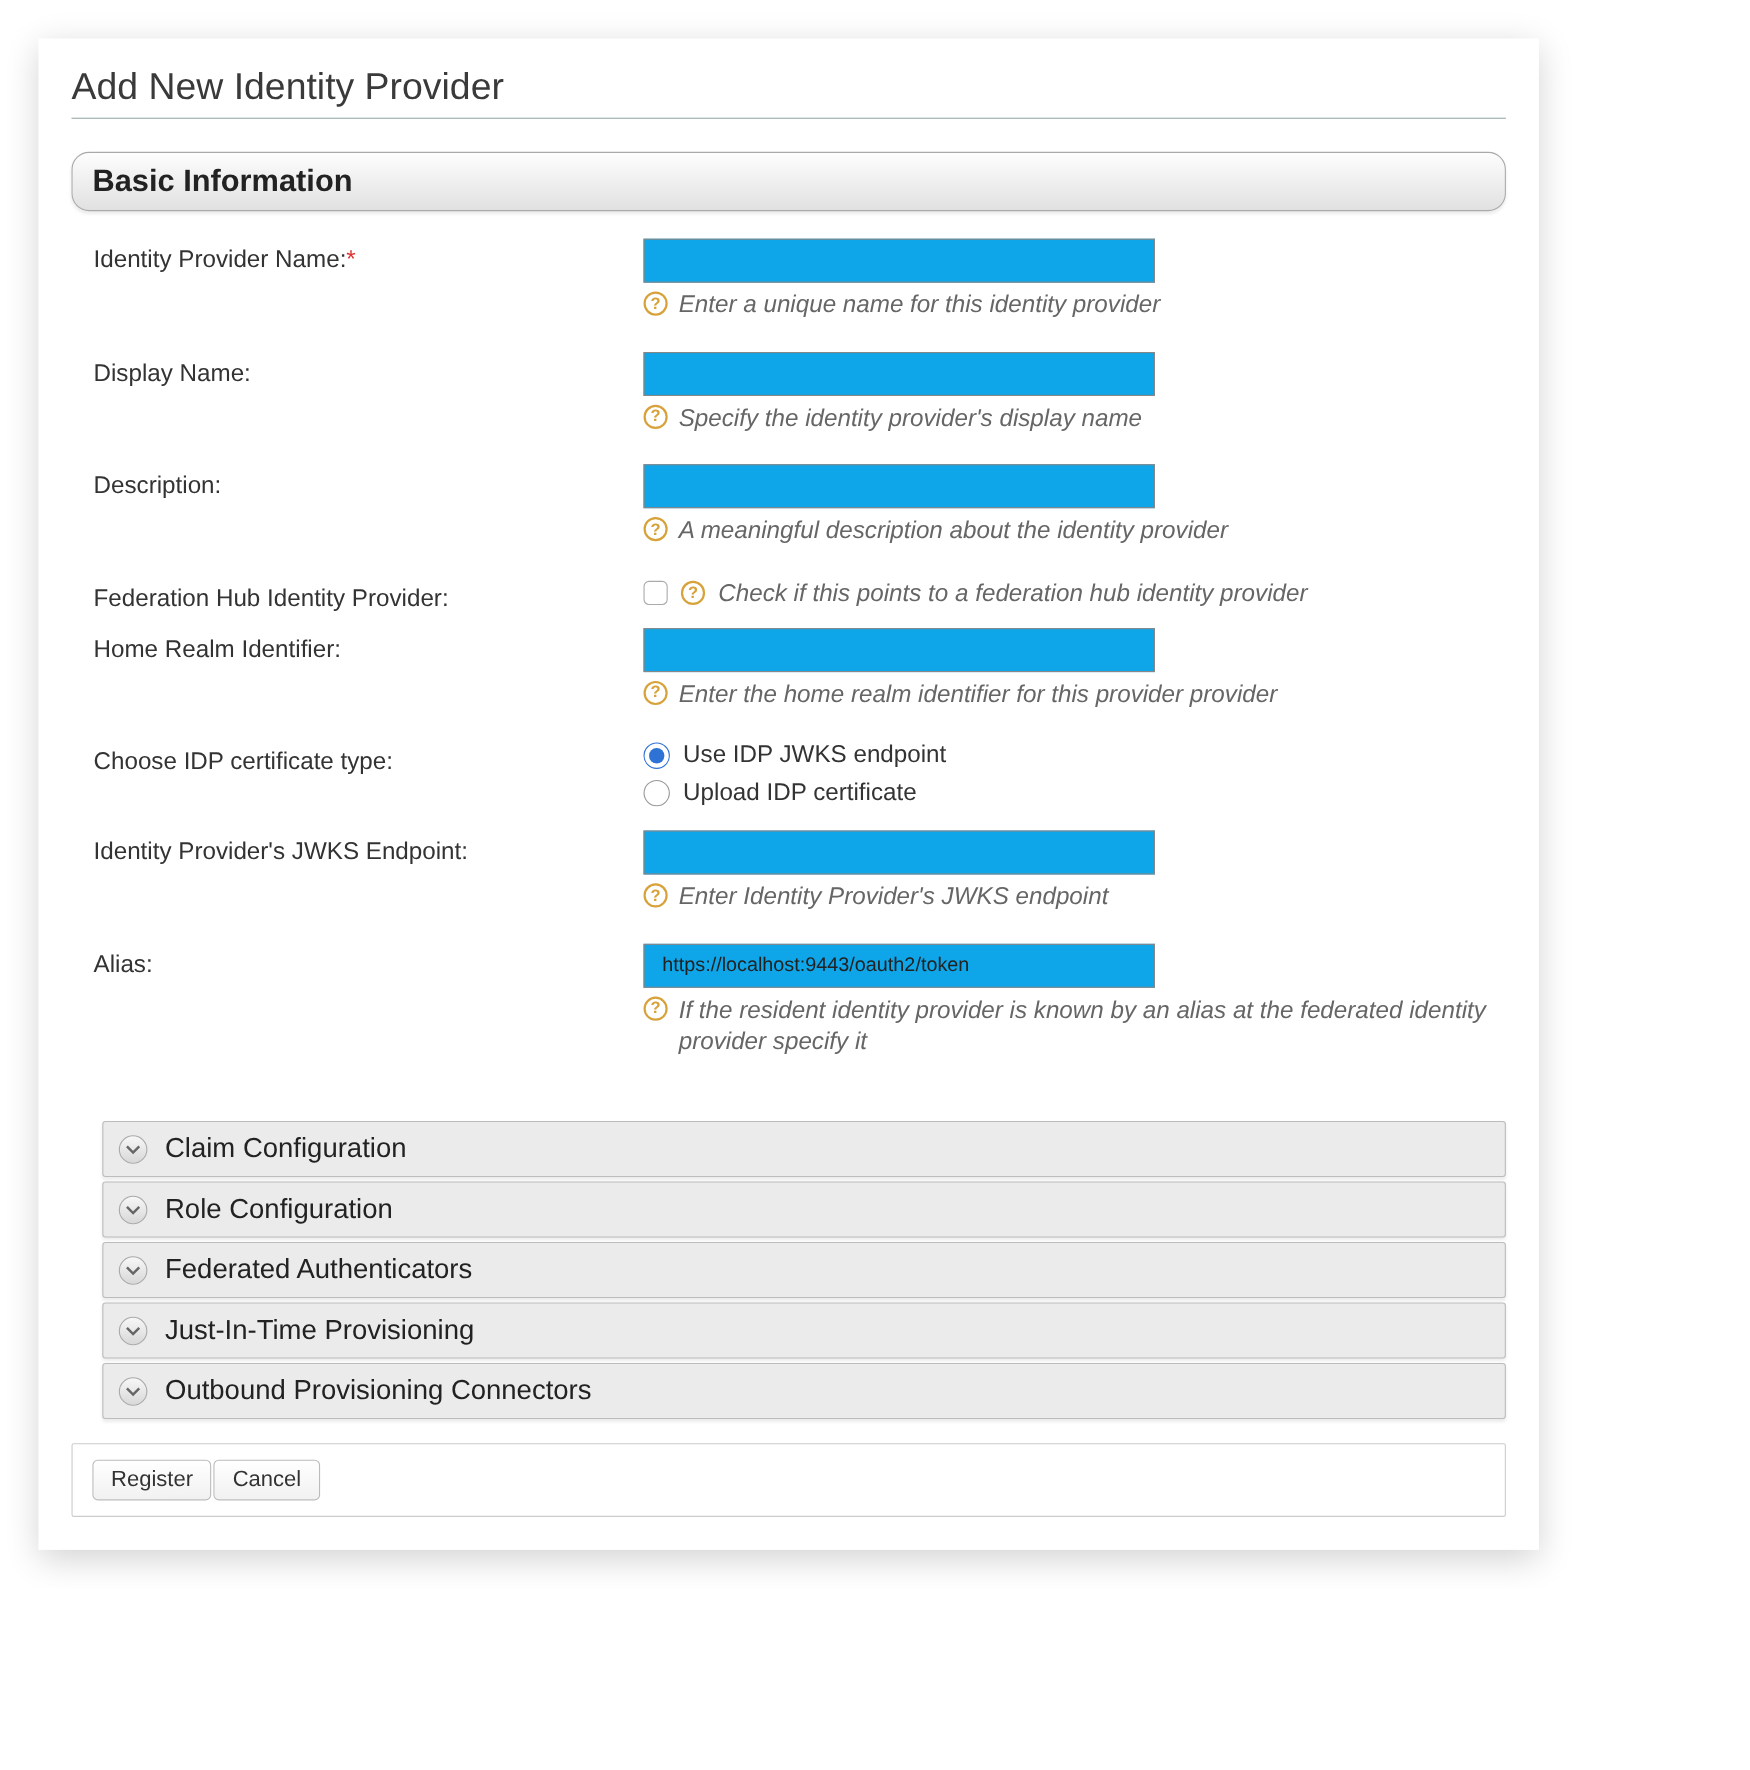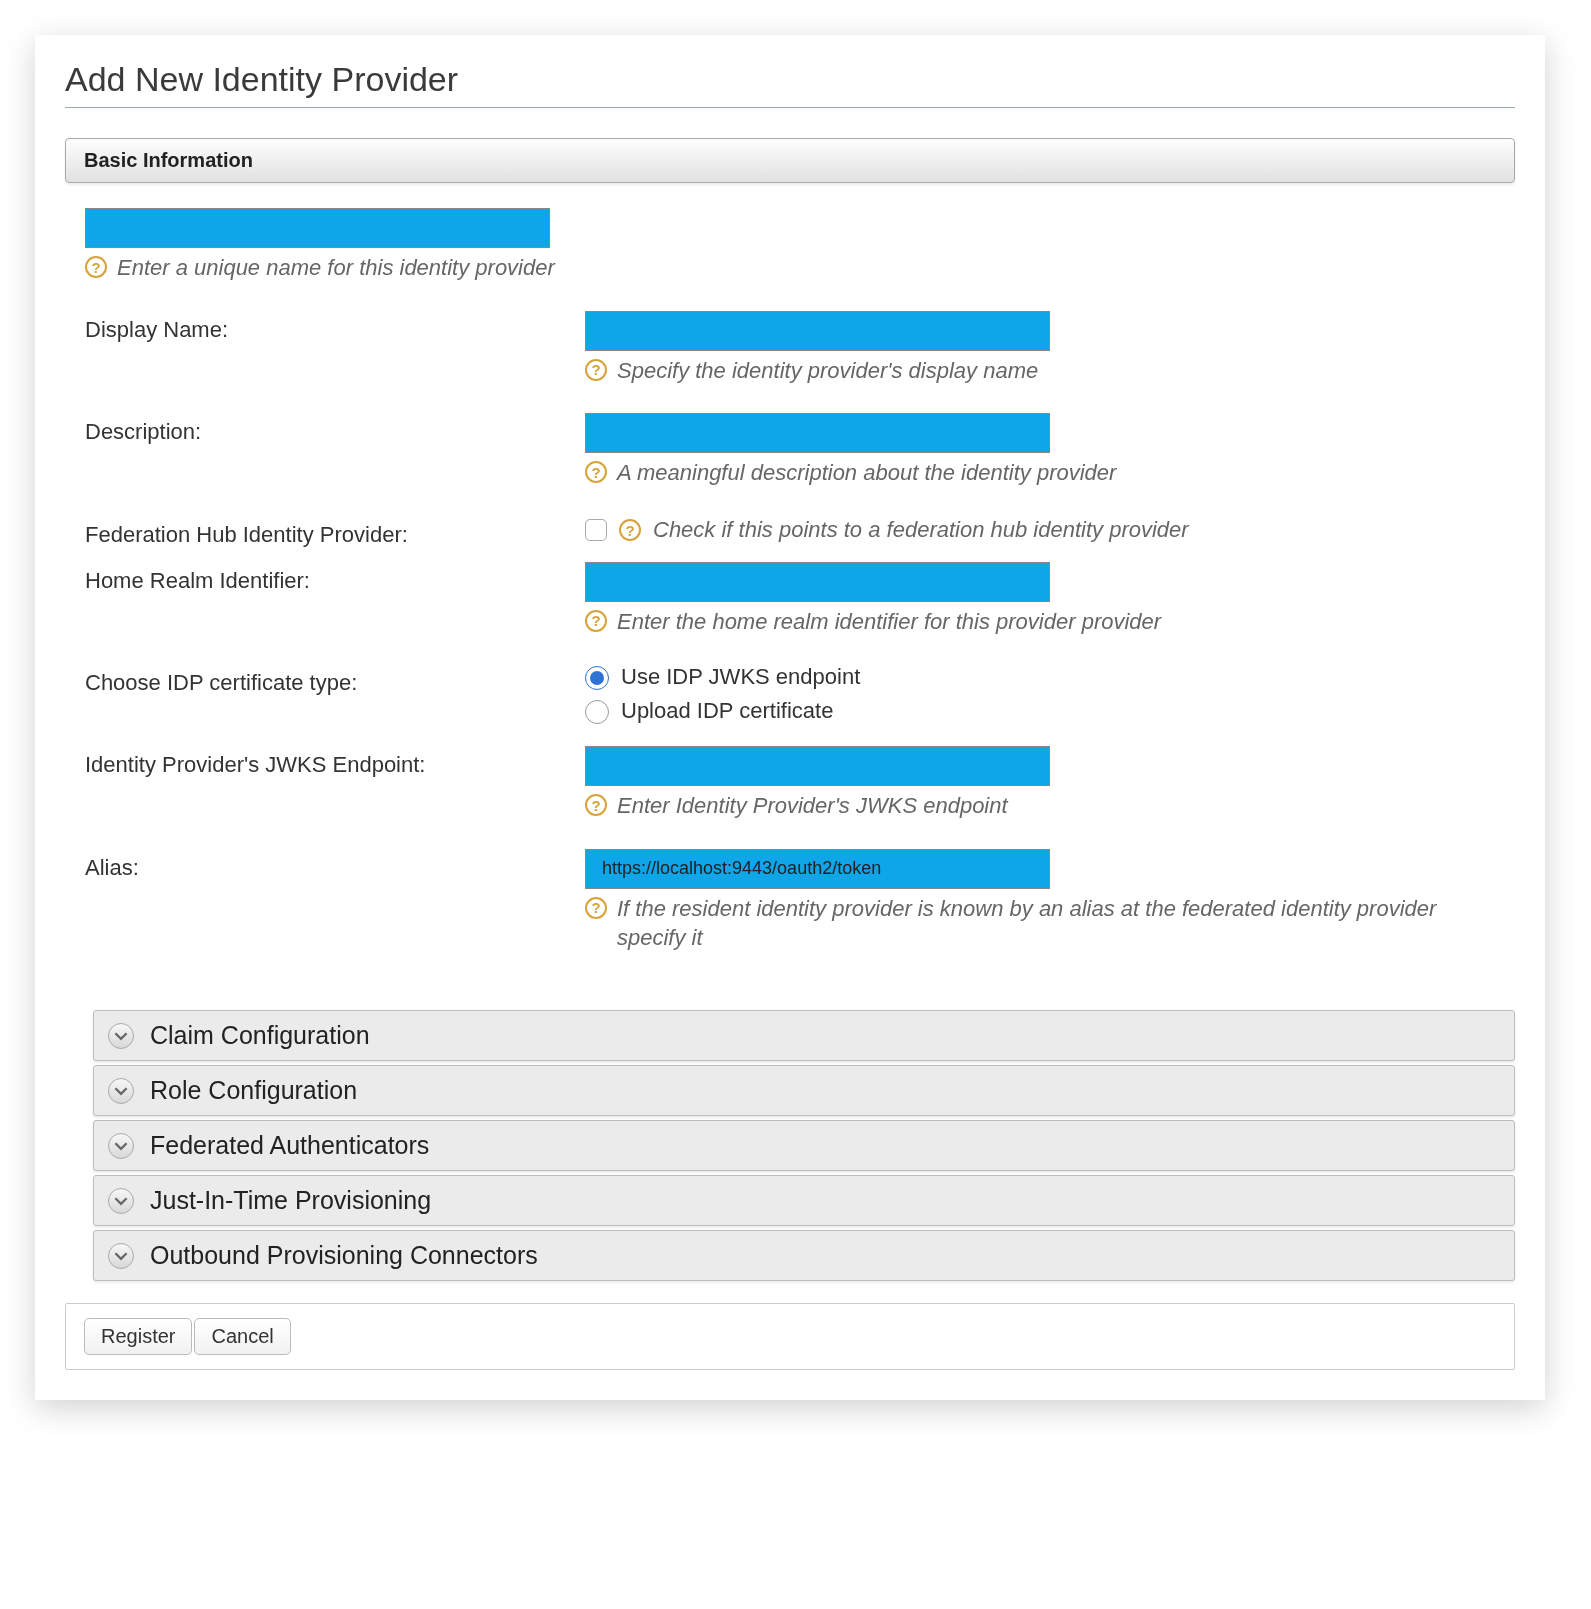--- a/index.html
+++ b/index.html
@@ -4,39 +4,39 @@
 <style>
   * { box-sizing: border-box; margin: 0; padding: 0; }
   body {
     font-family: "Helvetica Neue", Helvetica, Arial, sans-serif;
     background: #fff;
     padding: 35px;
     color: #333;
     font-size: 21px;
   }
   .page {
-    width: 1510px;
+    width: 1364px;
     background: #fff;
     box-shadow: 0 8px 30px rgba(0,0,0,0.18);
     padding: 25px 30px 30px 30px;
   }
   h1.page-title {
     font-size: 34px;
     font-weight: 400;
     color: #3a3a3a;
     border-bottom: 1px solid #9aa;
     padding-bottom: 8px;
     margin-bottom: 30px;
   }
   .section-header {
     background: linear-gradient(#fdfdfd, #e1e1e1);
     border: 1px solid #a9a9a9;
-    border-radius: 4px;
+    border-radius: 16px;
     padding: 10px 18px;
-    font-size: 20px;
+    font-size: 28px;
     font-weight: 600;
     color: #222;
     margin:0 0 25px 0;
     box-shadow: 0 2px 3px rgba(0,0,0,0.08);
   }
   .form-area { padding: 0 10px 20px 20px; }
   .form-row {
     display: flex;
     align-items: flex-start;
     margin-bottom: 28px;
@@ -174,20 +174,23 @@
 
 <div class="page">
 
   <h1 class="page-title">Add New Identity Provider</h1>
 
   <div class="section-header">Basic Information</div>
 
   <div class="form-area">
 
     <div class="form-row">
+      <div class="label-col">
+        <span>Identity Provider Name:</span><span class="req">*</span>
+      </div>
       <div class="field-col">
         <input type="text" class="std" value="" style="">
         <div class="hint">
           <span class="help-icon">?</span>
           <span class="hint-text">Enter a unique name for this identity provider</span>
         </div>
       </div>
     </div>
 
     <div class="form-row">

